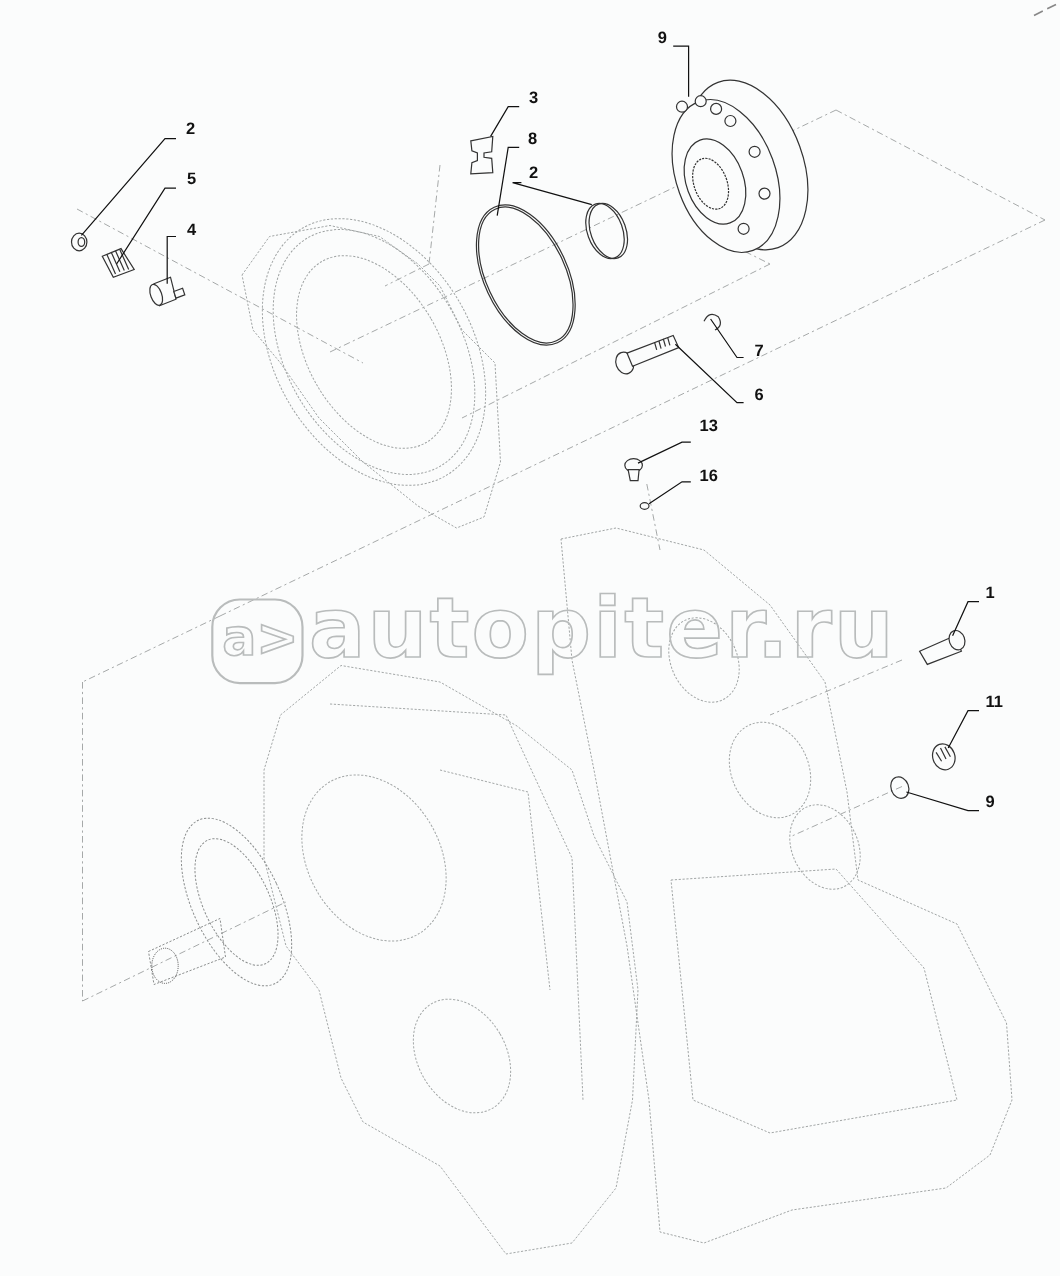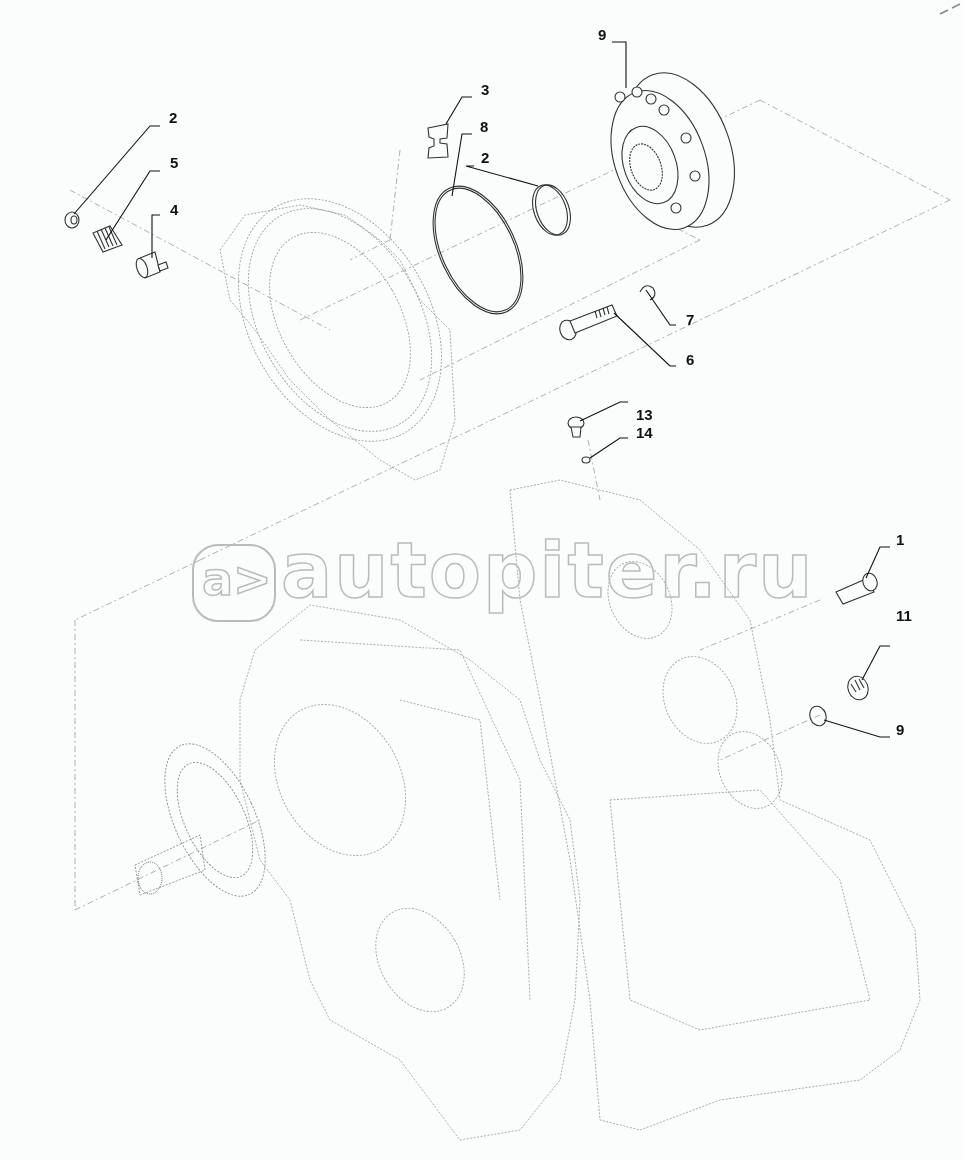--- a/index.html
+++ b/index.html
@@ -159,18 +159,18 @@
 
   <span class="label" style="left:598px;top:27px">9</span>
   <span class="label" style="left:169px;top:110px">2</span>
   <span class="label" style="left:170px;top:155px">5</span>
   <span class="label" style="left:170px;top:202px">4</span>
   <span class="label" style="left:481px;top:82px">3</span>
   <span class="label" style="left:480px;top:119px">8</span>
   <span class="label" style="left:481px;top:150px">2</span>
   <span class="label" style="left:686px;top:312px">7</span>
   <span class="label" style="left:686px;top:352px">6</span>
-  <span class="label" style="left:636px;top:407px">13</span>
-  <span class="label" style="left:636px;top:425px">14</span>
+  <span class="label" style="left:636px;top:380px">13</span>
+  <span class="label" style="left:636px;top:425px">16</span>
   <span class="label" style="left:896px;top:532px">1</span>
-  <span class="label" style="left:896px;top:608px">11</span>
+  <span class="label" style="left:896px;top:631px">11</span>
   <span class="label" style="left:896px;top:722px">9</span>
 </div>
 
 </body></html>

